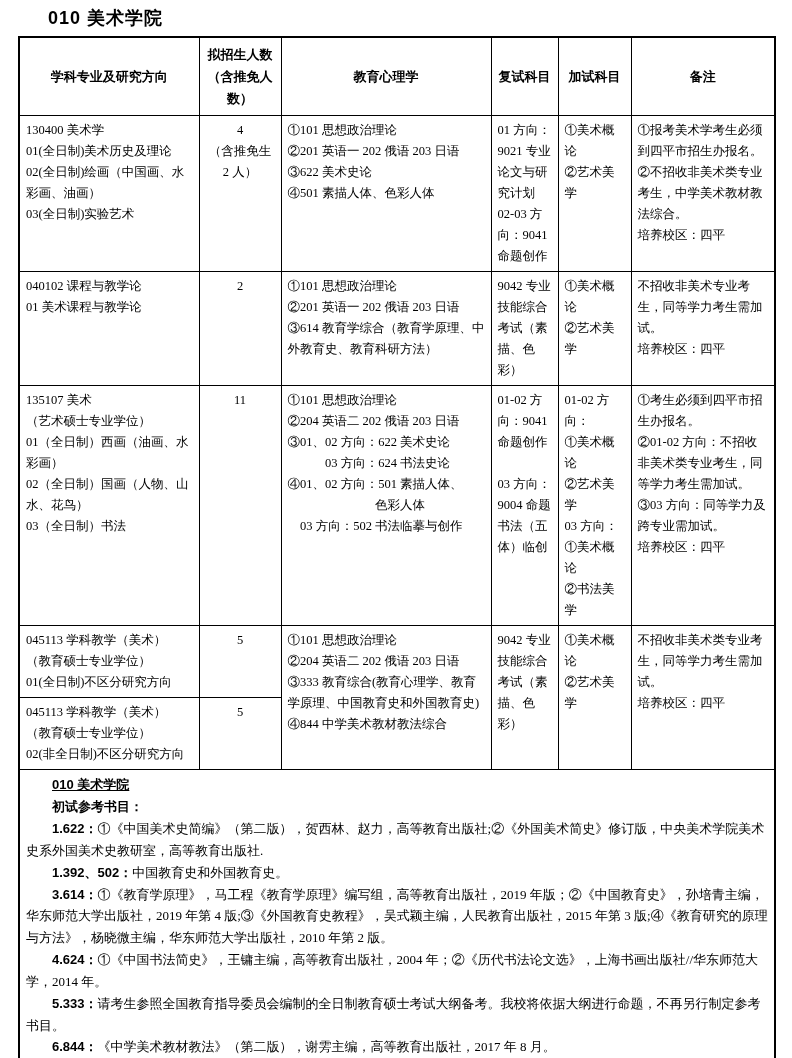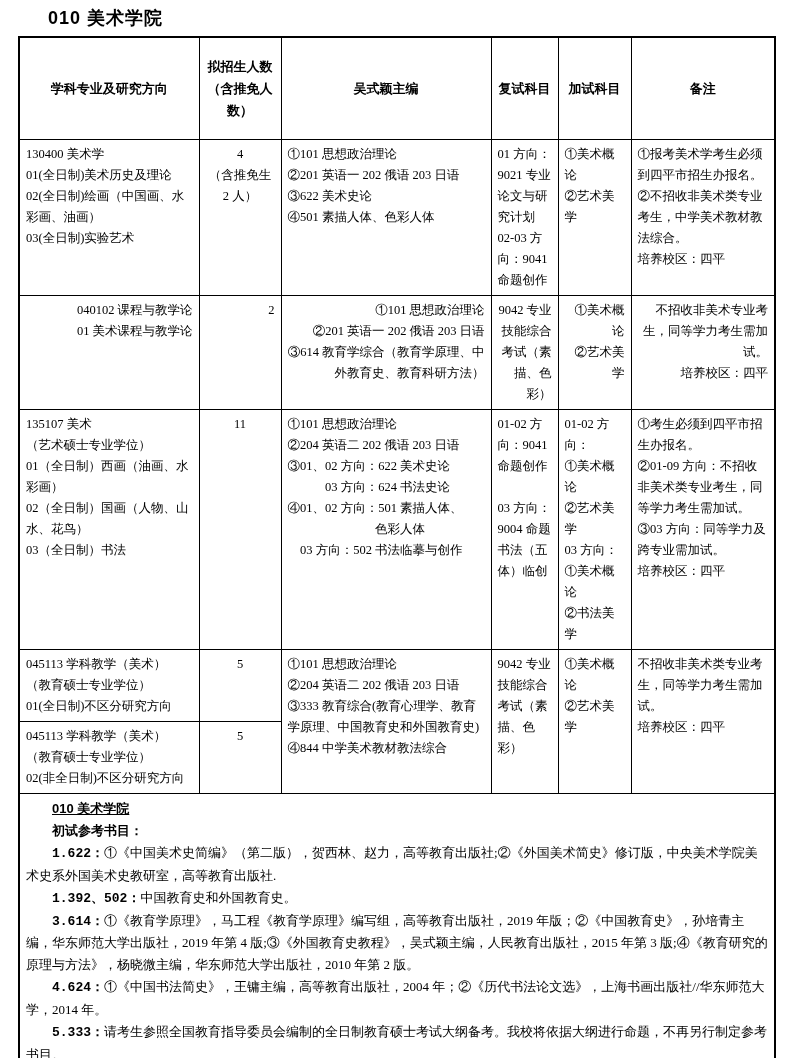--- a/index.html
+++ b/index.html
@@ -28,53 +28,53 @@
     padding: 4px 6px;
     font-size: 12.5px;
     line-height: 1.68;
     overflow: hidden;
   }
   .adm th {
     font-family: "Liberation Sans", sans-serif;
     font-size: 13px; font-weight: bold;
     text-align: center; vertical-align: middle;
     white-space: pre-line;
-    padding: 18px 2px;
+    padding: 6px 2px;
   }
   .pre { white-space: pre-line; }
   .quota {
     text-align: center; vertical-align: middle;
     white-space: pre-line; padding: 2px 2px;
   }
   .narrow { padding: 4px 4px; }
   
   .hrow { height: 55px; }
   .r1 > td { height: 144px; }
-  .r2 > td { height: 95px; text-align: right; }
+  .r2 > td { height: 95px; }
   .r3 > td { height: 170px; }
   .r4a > td { height: 68px; }
   .r4b > td { height: 68px; }
   .notes-cell { padding: 8px 10px 10px 10px; height: 345px; }
   .notes-cell p {
     margin: 0;
     text-indent: 2em;
     font-size: 13px;
     line-height: 1.68;
   }
   .refs-heading {
     font-family: "Liberation Sans", sans-serif;
     font-weight: bold;
     text-decoration: underline;
   }
   .section-title {
     font-family: Liberation Serif, serif;
     font-weight: bold;
   }
   .ref-label {
-    font-family: Liberation Mono, monospace;
+    font-family: Liberation Sans, sans-serif;
     font-weight: bold;
   }
 </style>
 </head>
 <body>
 
 <div class="page">
 
   <h1 class="doc-title">010 美术学院</h1>
 
@@ -85,21 +85,21 @@
       <col style="width:210px">
       <col style="width:67px">
       <col style="width:73px">
       <col style="width:144px">
     </colgroup>
     <thead>
       <tr class="hrow">
         <th>学科专业及研究方向</th>
         <th>拟招生人数
 （含推免人数）</th>
-        <th>吴式颖主编</th>
+        <th>教育心理学</th>
         <th>复试科目</th>
         <th>加试科目</th>
         <th>备注</th>
       </tr>
     </thead>
     <tbody>
       <tr class="r1">
         <td class="pre">130400 美术学
 01(全日制)美术历史及理论
 02(全日制)绘画（中国画、水彩画、油画）
@@ -148,21 +148,21 @@
         <td class="pre narrow">01-02 方向：9041 命题创作
 
 03 方向：9004 命题书法（五体）临创</td>
         <td class="pre narrow">01-02 方向：
 ①美术概论
 ②艺术美学
 03 方向：
 ①美术概论
 ②书法美学</td>
         <td class="pre">①考生必须到四平市招生办报名。
-②01-09 方向：不招收非美术类专业考生，同等学力考生需加试。
+②01-02 方向：不招收非美术类专业考生，同等学力考生需加试。
 ③03 方向：同等学力及跨专业需加试。
 培养校区：四平</td>
       </tr>
       <tr class="r4a">
         <td class="pre">045113 学科教学（美术）
 （教育硕士专业学位）
 01(全日制)不区分研究方向</td>
         <td class="quota">5</td>
         <td class="pre" rowspan="2">①101 思想政治理论
 ②204 英语二 202 俄语 203 日语

